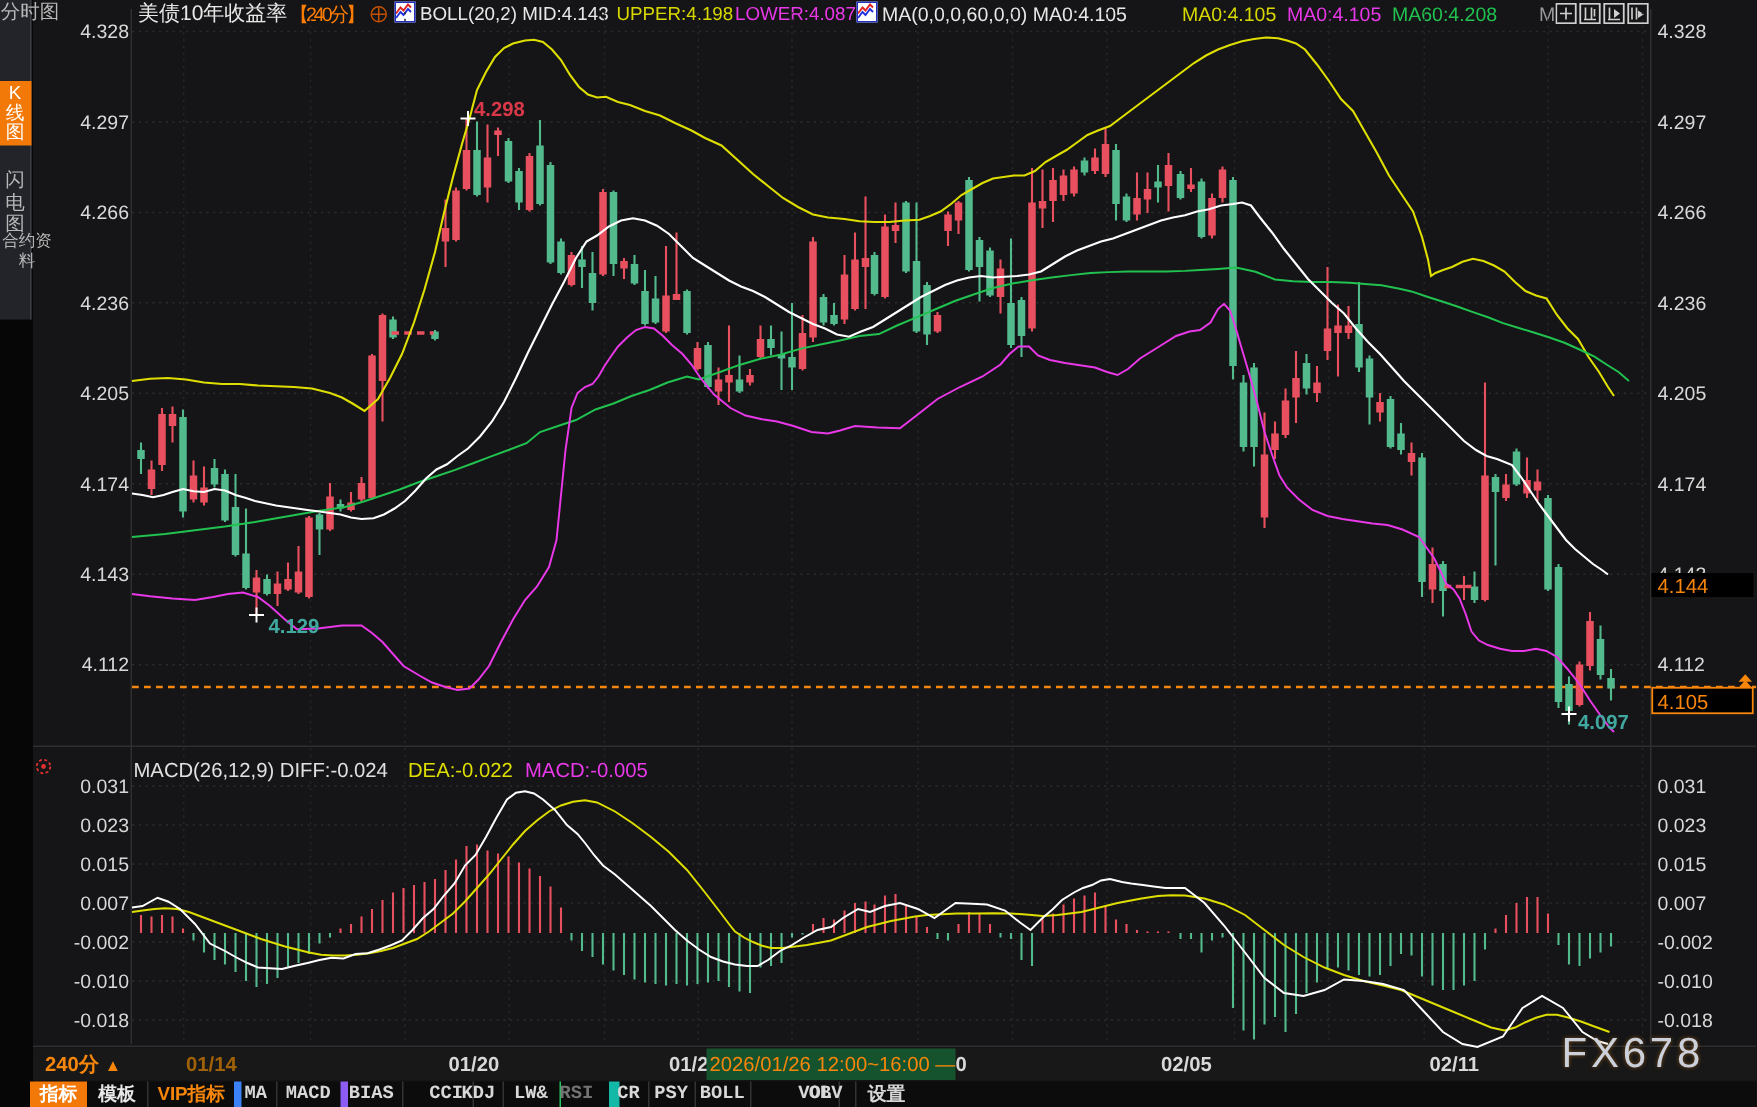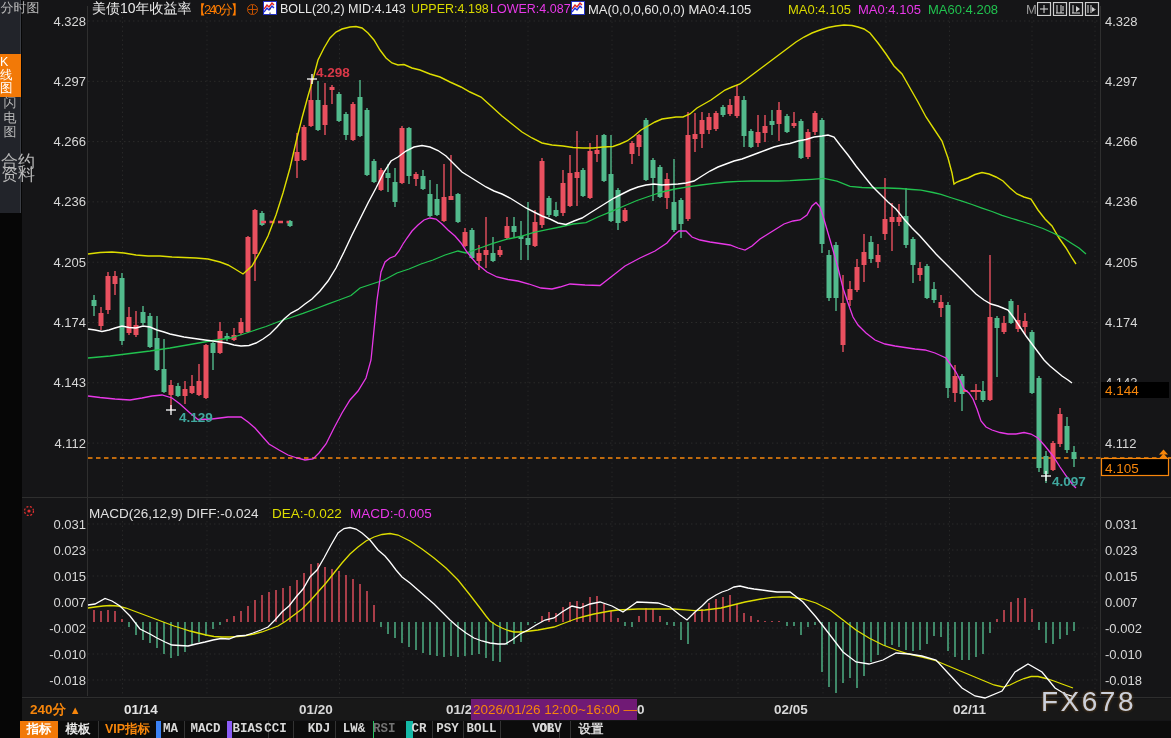--- a/index.html
+++ b/index.html
@@ -5,23 +5,23 @@
 body{background:#151517;font-family:"Liberation Sans",sans-serif;}
 #root{position:relative;width:1171px;height:738px;background:#151517;overflow:hidden;}
 </style></head>
 <body>
 <div id="root">
 
 <div style="position:absolute;left:0;top:0;width:22px;height:738px;background:#060606;">
 <div style="position:absolute;left:0;top:0;width:20px;height:213px;background:#22242a;border-right:1px solid #3a3d44;"></div>
 <div style="position:absolute;left:0;top:1px;width:40px;color:#b8b8b8;font-size:13px;line-height:13.5px;text-align:center;">分时图</div>
 <div style="position:absolute;left:0;top:54px;width:21px;height:43px;background:#f27907;"></div>
-<div style="position:absolute;left:0;top:56px;width:20px;color:#fff;font-size:12.5px;line-height:12.8px;text-align:left;">K线图</div>
-<div style="position:absolute;left:0;top:96px;width:20px;color:#b8b8b8;font-size:13px;line-height:14.6px;text-align:center;">闪电图</div>
-<div style="position:absolute;left:0;top:155px;width:36px;color:#b8b8b8;font-size:17px;line-height:13.4px;text-align:center;">合约资料</div>
+<div style="position:absolute;left:0;top:56px;width:20px;color:#fff;font-size:12.5px;line-height:12.8px;text-align:center;">K线图</div>
+<div style="position:absolute;left:0;top:113px;width:20px;color:#b8b8b8;font-size:13px;line-height:14.6px;text-align:center;">闪电图</div>
+<div style="position:absolute;left:0;top:155px;width:36px;color:#b8b8b8;font-size:11px;line-height:13.4px;text-align:center;">合约资料</div>
 </div>
 
 <div style="position:absolute;left:0;top:0;width:1171px;height:20px;font-size:13px;line-height:19px;white-space:nowrap;">
 <span style="position:absolute;left:92px;top:-1px;font-size:14px;color:#e8e8e8;">美债10年收益率</span>
 <span style="position:absolute;left:193px;top:0px;font-size:13px;color:#ff7d00;letter-spacing:-2px;">【240分】</span>
 <span style="position:absolute;left:247px;top:4px;width:11px;height:11px;border:1.3px solid #c45100;border-radius:50%;box-sizing:border-box;"></span>
 <span style="position:absolute;left:248px;top:9px;width:9px;height:1.3px;background:#c45100;"></span>
 <span style="position:absolute;left:252px;top:5px;width:1.3px;height:9px;background:#c45100;"></span>
 <span style="position:absolute;left:263px;top:1px;width:14px;height:14px;background:#fff;border:1.5px solid #2230c0;box-sizing:border-box;">
         <svg width="11" height="11" style="position:absolute;left:0;top:0">
@@ -575,38 +575,38 @@
 <path d="M1159 454.5 l4.5 -5 l4.5 5 z" fill="#f7860b"></path>
       <path d="M1159 458.5 l4.5 -5 l4.5 5 z" fill="#f7860b"></path>
 <text x="89" y="518" font-size="13.5" fill="#e0e0e0" font-family="Liberation Sans">MACD(26,12,9) DIFF:-0.024</text>
 <text x="272" y="518" font-size="13.5" fill="#dede00" font-family="Liberation Sans">DEA:-0.022</text>
 <text x="350" y="518" font-size="13.5" fill="#e838e8" font-family="Liberation Sans">MACD:-0.005</text>
 </svg>
 
 <div style="position:absolute;left:22px;top:699px;width:1149px;height:21px;background:#181818;"></div>
 <div style="position:absolute;left:0;top:699px;width:1171px;height:21px;font-size:13.5px;line-height:21px;font-weight:bold;">
 <span style="position:absolute;left:30px;color:#f7860b;">240分 <span style="font-size:11px;">▲</span></span>
-<span style="position:absolute;left:124px;color:#e5e5e5;">01/14</span>
+<span style="position:absolute;left:124px;color:#a16207;">01/14</span>
 <span style="position:absolute;left:299px;color:#d8d8d8;">01/20</span>
 <span style="position:absolute;left:446px;color:#d8d8d8;">01/2</span>
-<span style="position:absolute;left:471px;width:162px;background:#701a75;color:#f7860b;font-weight:normal;padding:0 2px;white-space:nowrap;overflow:hidden;">2026/01/26 12:00~16:00 —</span>
+<span style="position:absolute;left:471px;width:162px;background:#14532d;color:#f7860b;font-weight:normal;padding:0 2px;white-space:nowrap;overflow:hidden;">2026/01/26 12:00~16:00 —</span>
 <span style="position:absolute;left:637px;color:#d8d8d8;">0</span>
 <span style="position:absolute;left:774px;color:#d8d8d8;">02/05</span>
 <span style="position:absolute;left:953px;color:#d8d8d8;">02/11</span>
 </div>
 
 <div style="position:absolute;left:0;top:721px;width:1171px;height:17px;font-size:12.5px;line-height:17px;font-weight:bold;">
 <div style="position:absolute;left:22px;top:0;width:1149px;height:17px;background:#0c0c0c;"></div>
 <div style="position:absolute;left:20px;top:0;width:38px;height:17px;background:#f27907;color:#fff;text-align:center;">指标</div>
 <span style="position:absolute;left:58px;width:40px;text-align:center;color:#e8e8e8;border-right:1px solid #333;">模板</span>
 <span style="position:absolute;left:99px;width:57px;text-align:center;color:#f7860b;border-right:5px solid #3b82f6;">VIP指标</span>
 <span style="position:absolute;left:157px;width:27px;text-align:center;color:#d8d8d8;font-family:'Liberation Mono',monospace;border-right:1px solid #333;">MA</span>
       <span style="position:absolute;left:184px;width:43px;text-align:center;color:#d8d8d8;font-family:'Liberation Mono',monospace;border-right:5px solid #8b5cf6;">MACD</span>
       <span style="position:absolute;left:227px;width:41px;text-align:center;color:#d8d8d8;font-family:'Liberation Mono',monospace;border-right:1px solid #333;">BIAS</span>
-      <span style="position:absolute;left:258px;width:35px;text-align:center;color:#d8d8d8;font-family:'Liberation Mono',monospace;border-right:1px solid #333;">CCI</span>
+      <span style="position:absolute;left:280px;width:35px;text-align:center;color:#d8d8d8;font-family:'Liberation Mono',monospace;border-right:1px solid #333;">CCI</span>
       <span style="position:absolute;left:303px;width:32px;text-align:center;color:#d8d8d8;font-family:'Liberation Mono',monospace;border-right:1px solid #333;">KDJ</span>
       <span style="position:absolute;left:335px;width:38px;text-align:center;color:#d8d8d8;font-family:'Liberation Mono',monospace;border-right:1px solid #22c55e;">LW&amp;</span>
       <span style="position:absolute;left:373px;width:33px;color:#737373;font-family:'Liberation Mono',monospace;border-right:7px solid #14b8a6;">RSI</span>
       <span style="position:absolute;left:406px;width:26px;text-align:center;color:#d8d8d8;font-family:'Liberation Mono',monospace;border-right:1px solid #333;">CR</span>
       <span style="position:absolute;left:432px;width:31px;text-align:center;color:#d8d8d8;font-family:'Liberation Mono',monospace;border-right:1px solid #333;">PSY</span>
       <span style="position:absolute;left:463px;width:37px;text-align:center;color:#d8d8d8;font-family:'Liberation Mono',monospace;border-right:1px solid #333;">BOLL</span>
       <span style="position:absolute;left:528px;width:31px;text-align:center;color:#d8d8d8;font-family:'Liberation Mono',monospace;border-right:1px solid #333;">VOL</span>
       <span style="position:absolute;left:531px;width:39px;text-align:center;color:#d8d8d8;font-family:'Liberation Mono',monospace;border-right:1px solid #333;">OBV</span>
 <span style="position:absolute;left:570px;width:42px;text-align:center;color:#d8d8d8;">设置</span>
 </div>

